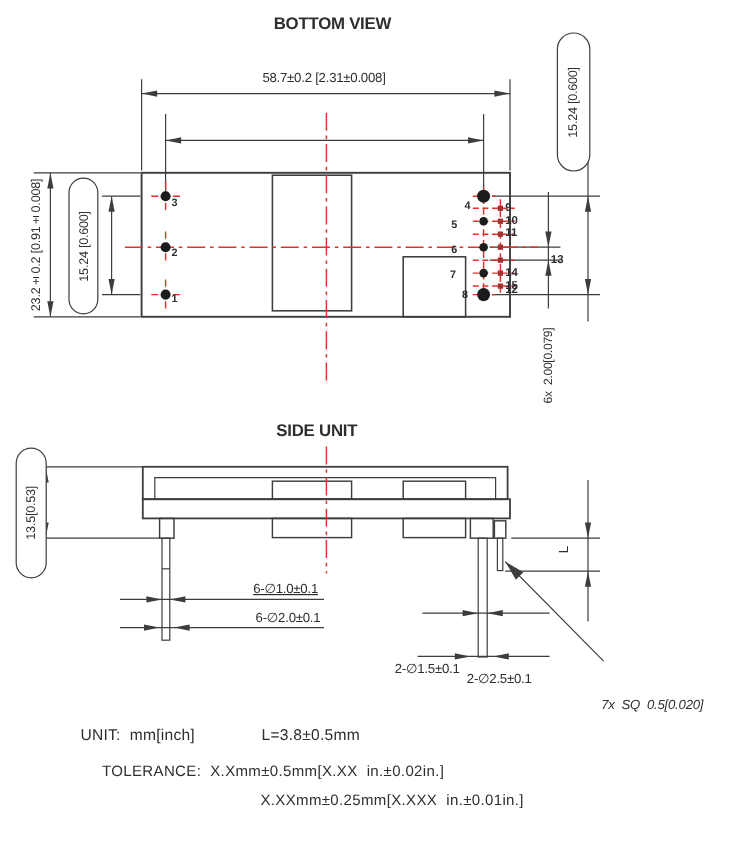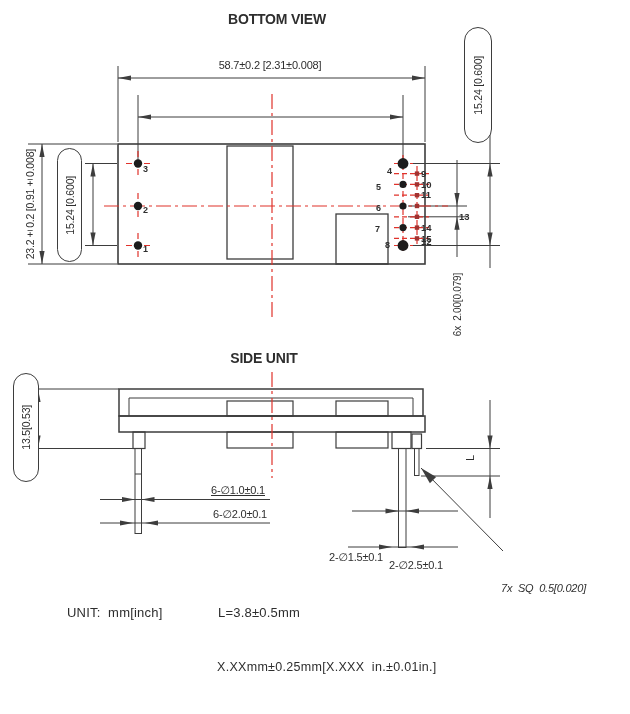--- a/index.html
+++ b/index.html
@@ -199,15 +199,16 @@
   <div class="lbl dim rot-l" style="left:467px;top:452px;">L</div>
 
   <div class="lbl dim" style="left:211px;top:484px;text-decoration:underline;">6-∅1.0±0.1</div>
   <div class="lbl dim" style="left:213px;top:507.5px;">6-∅2.0±0.1</div>
   <div class="lbl dim" style="left:329px;top:513.5px;margin-top:37px;">2-∅1.5±0.1</div>
   <div class="lbl dim" style="left:389px;top:558.5px;">2-∅2.5±0.1</div>
   <div class="lbl dim-lg" style="left:501px;top:582px;font-style:italic;">7x  SQ  0.5[0.020]</div>
 
   <div class="lbl note" style="left:67px;top:605px;">UNIT:  mm[inch]</div>
   <div class="lbl note" style="left:218px;top:605px;">L=3.8±0.5mm</div>
+  <div class="lbl note-tol" style="left:85px;top:636px;">TOLERANCE:  X.Xmm±0.5mm[X.XX  in.±0.02in.]</div>
   <div class="lbl note-tol" style="left:217px;top:660px;">X.XXmm±0.25mm[X.XXX  in.±0.01in.]</div>
 
 </div>
 
 </body></html>

